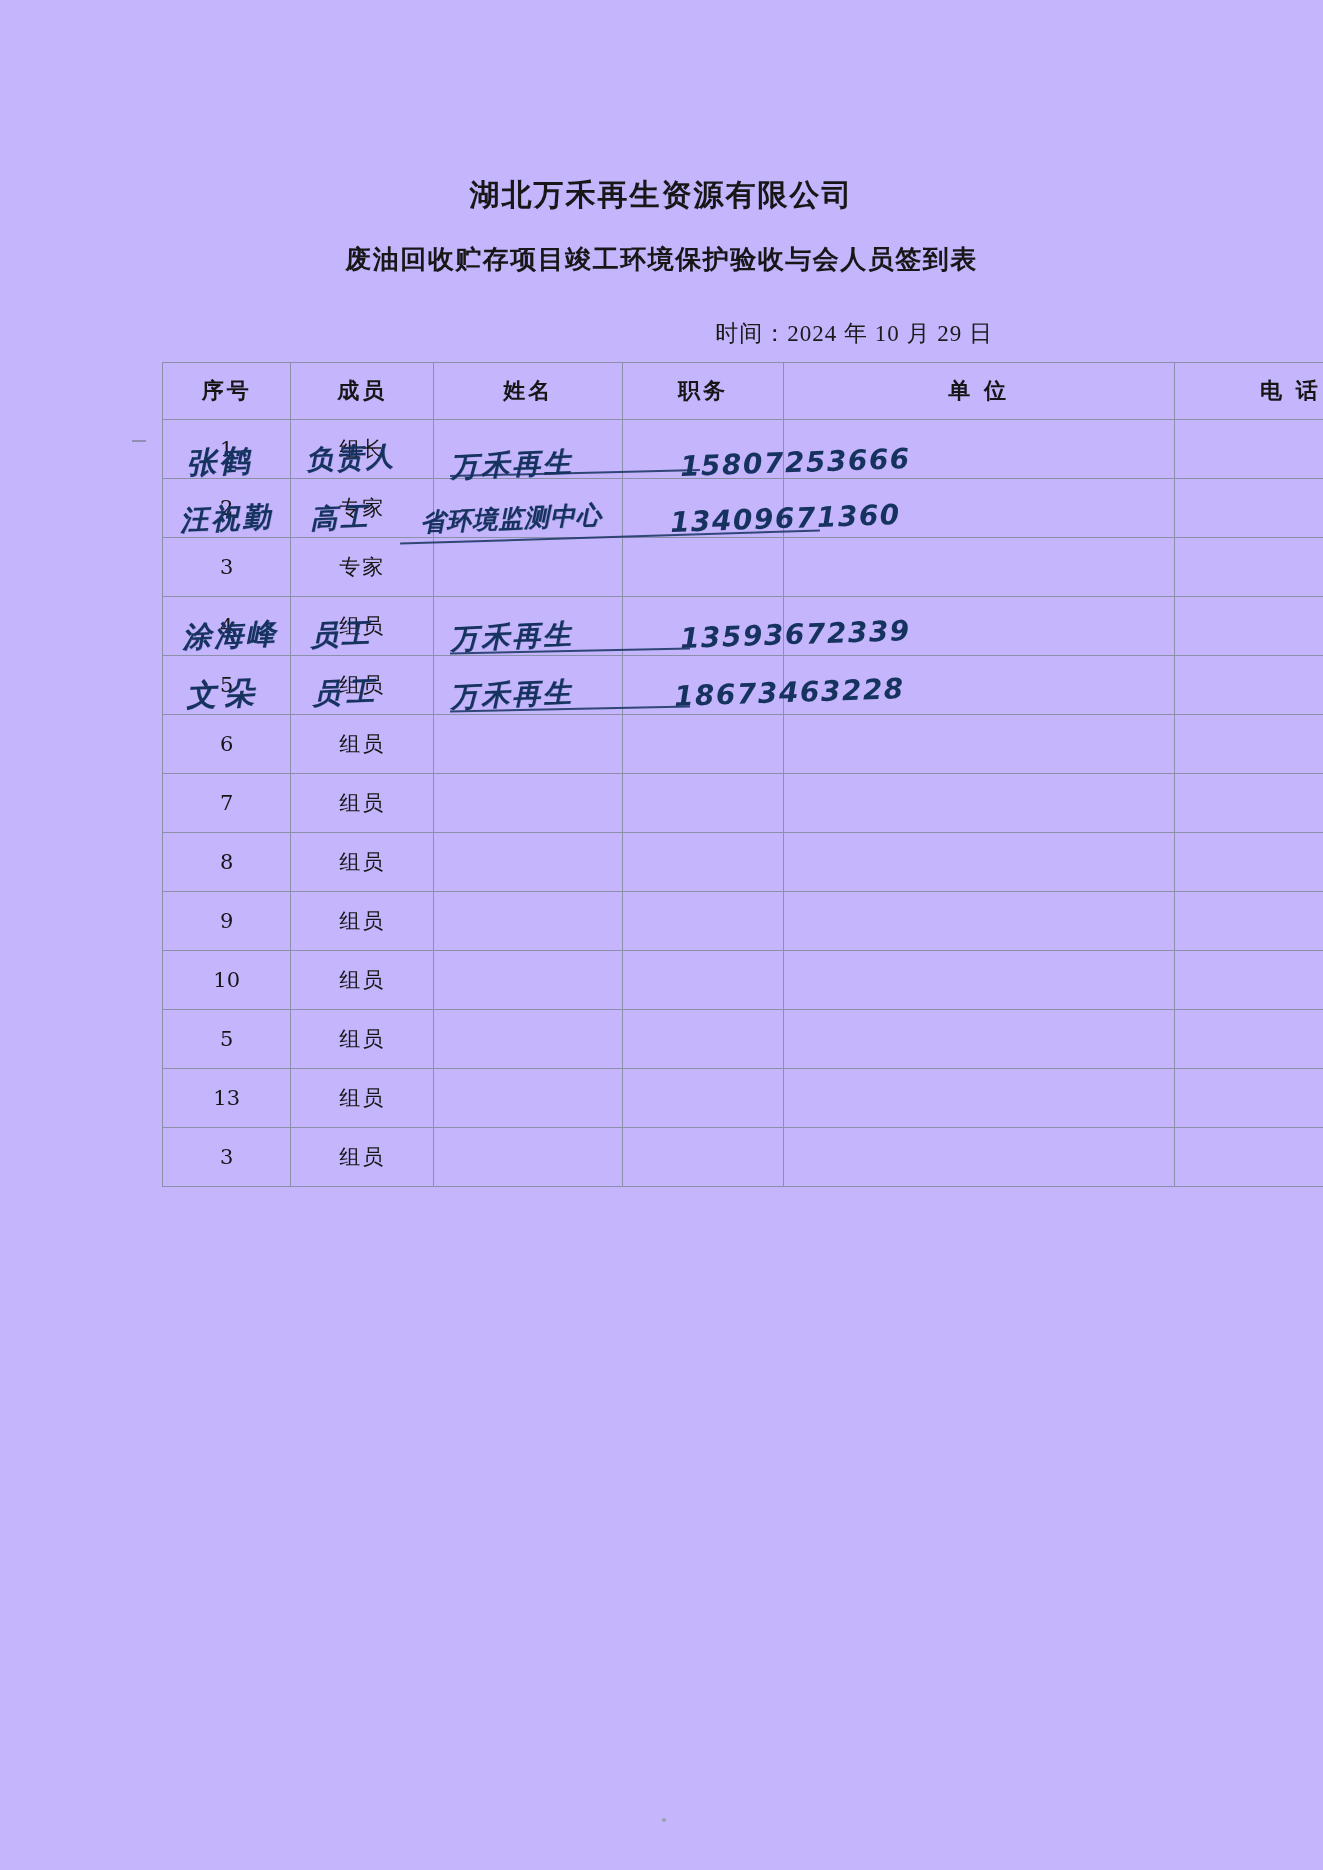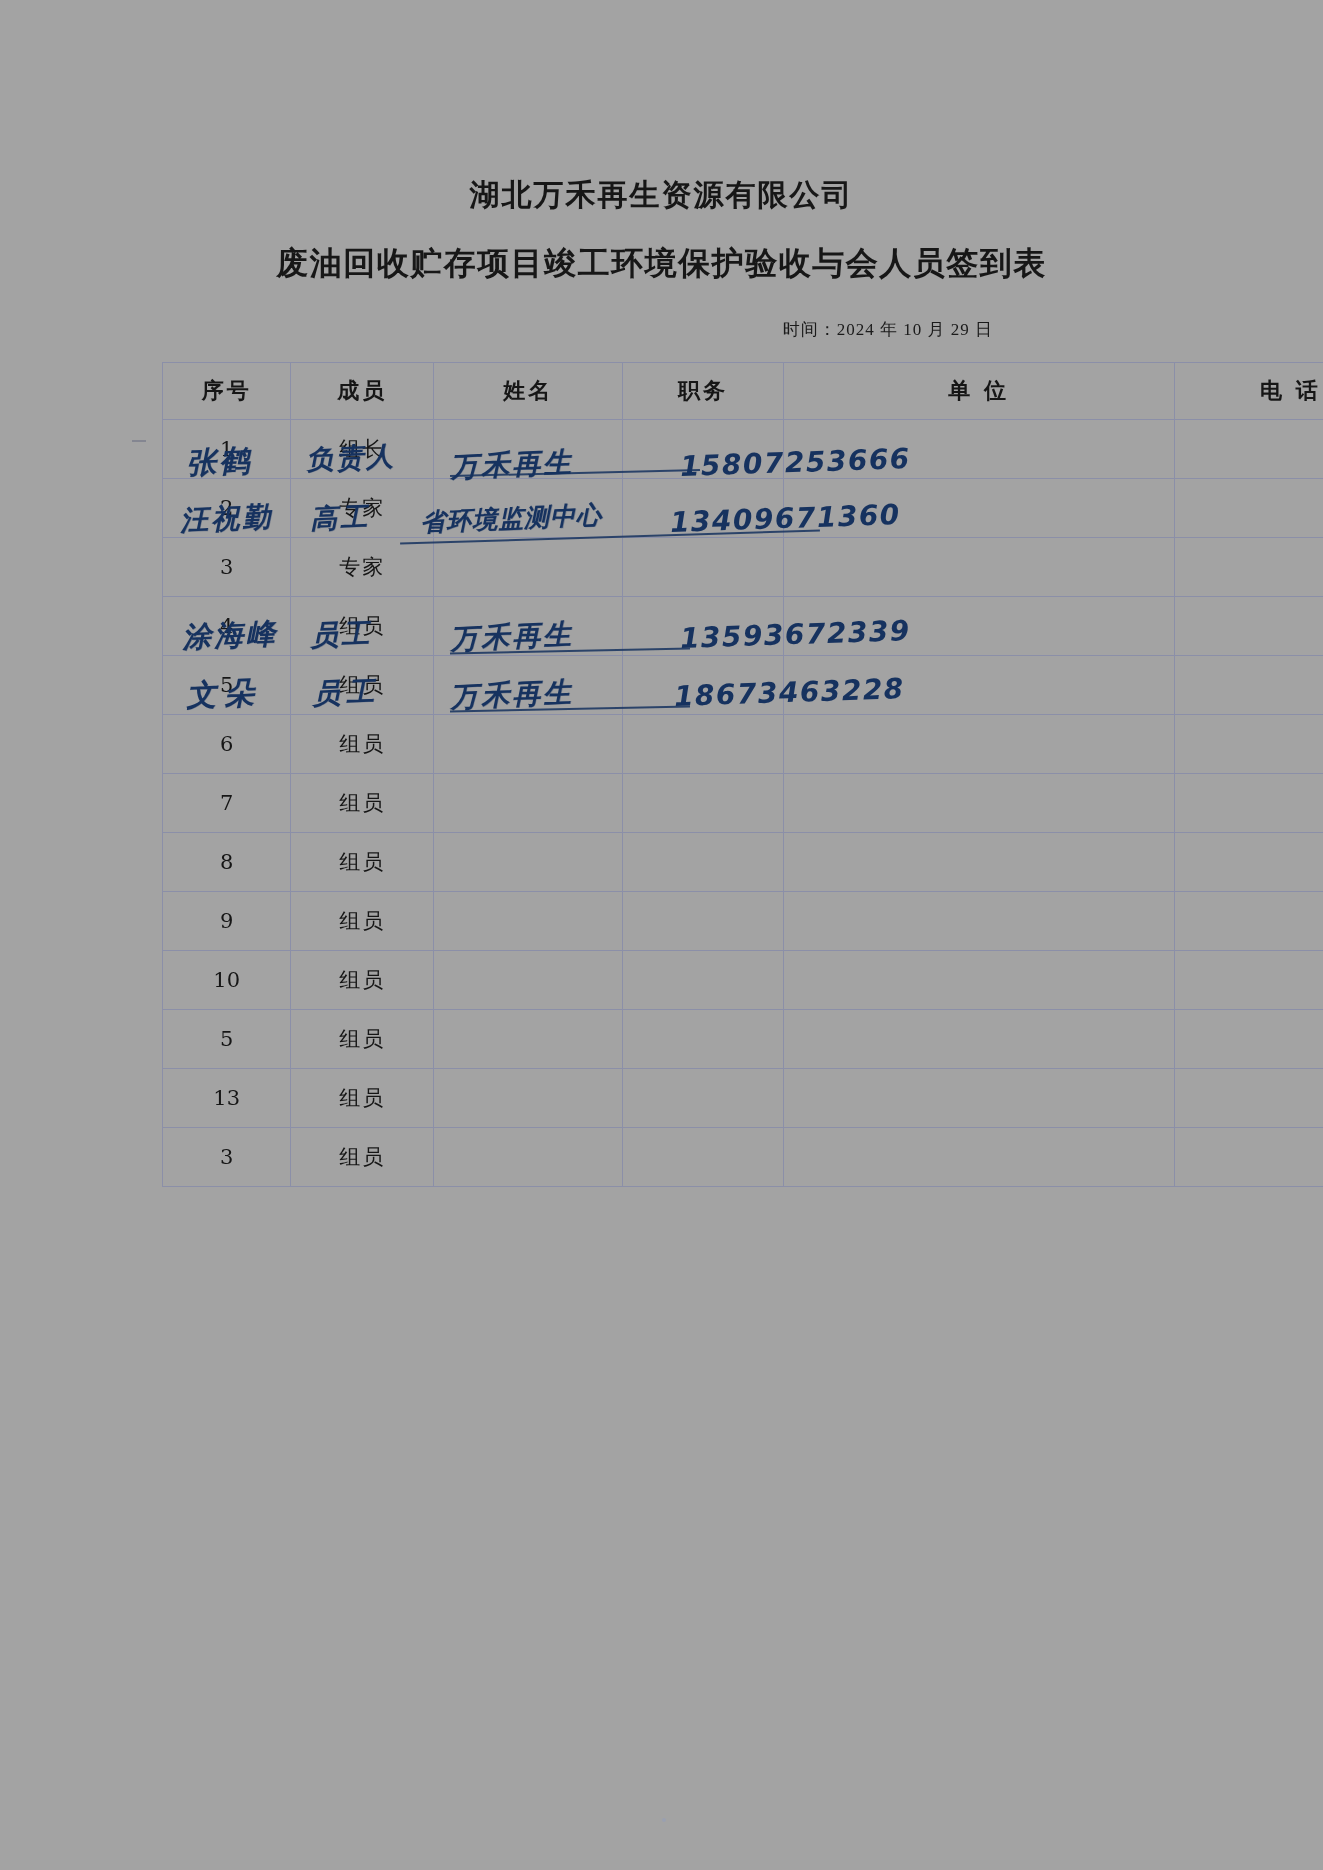--- a/index.html
+++ b/index.html
@@ -11,50 +11,50 @@
     width: 1323px;
     height: 1870px;
     position: relative;
     font-family: "Liberation Serif", serif;
     color: #1a1a1a;
     overflow: hidden;
   }
   .page {
     position: absolute;
     inset: 0;
-    background: #a3a3a3;
+    background: #c4b5fd;
   }
   .title-block {
     position: absolute;
     top: 175px;
     left: 0;
     width: 100%;
     text-align: center;
   }
   .title-line-1 {
     font-family: "DejaVu Serif", "Liberation Serif", serif;
     font-size: 30px;
     font-weight: bold;
     letter-spacing: 2px;
     color: #171717;
     margin-bottom: 26px;
   }
   .title-line-2 {
     font-family: Liberation Serif, serif;
-    font-size: 32px;
+    font-size: 26px;
     font-weight: bold;
     letter-spacing: 1.5px;
     color: #171717;
   }
   .date-line {
     position: absolute;
     top: 318px;
     right: 330px;
     font-family: "Liberation Serif", serif;
-    font-size: 17px;
+    font-size: 23px;
     color: #1b1b1b;
     letter-spacing: 1px;
   }
   table.signin {
     position: absolute;
     top: 362px;
     left: 162px;
     width: 1245px;
     border-collapse: collapse;
     table-layout: fixed;

